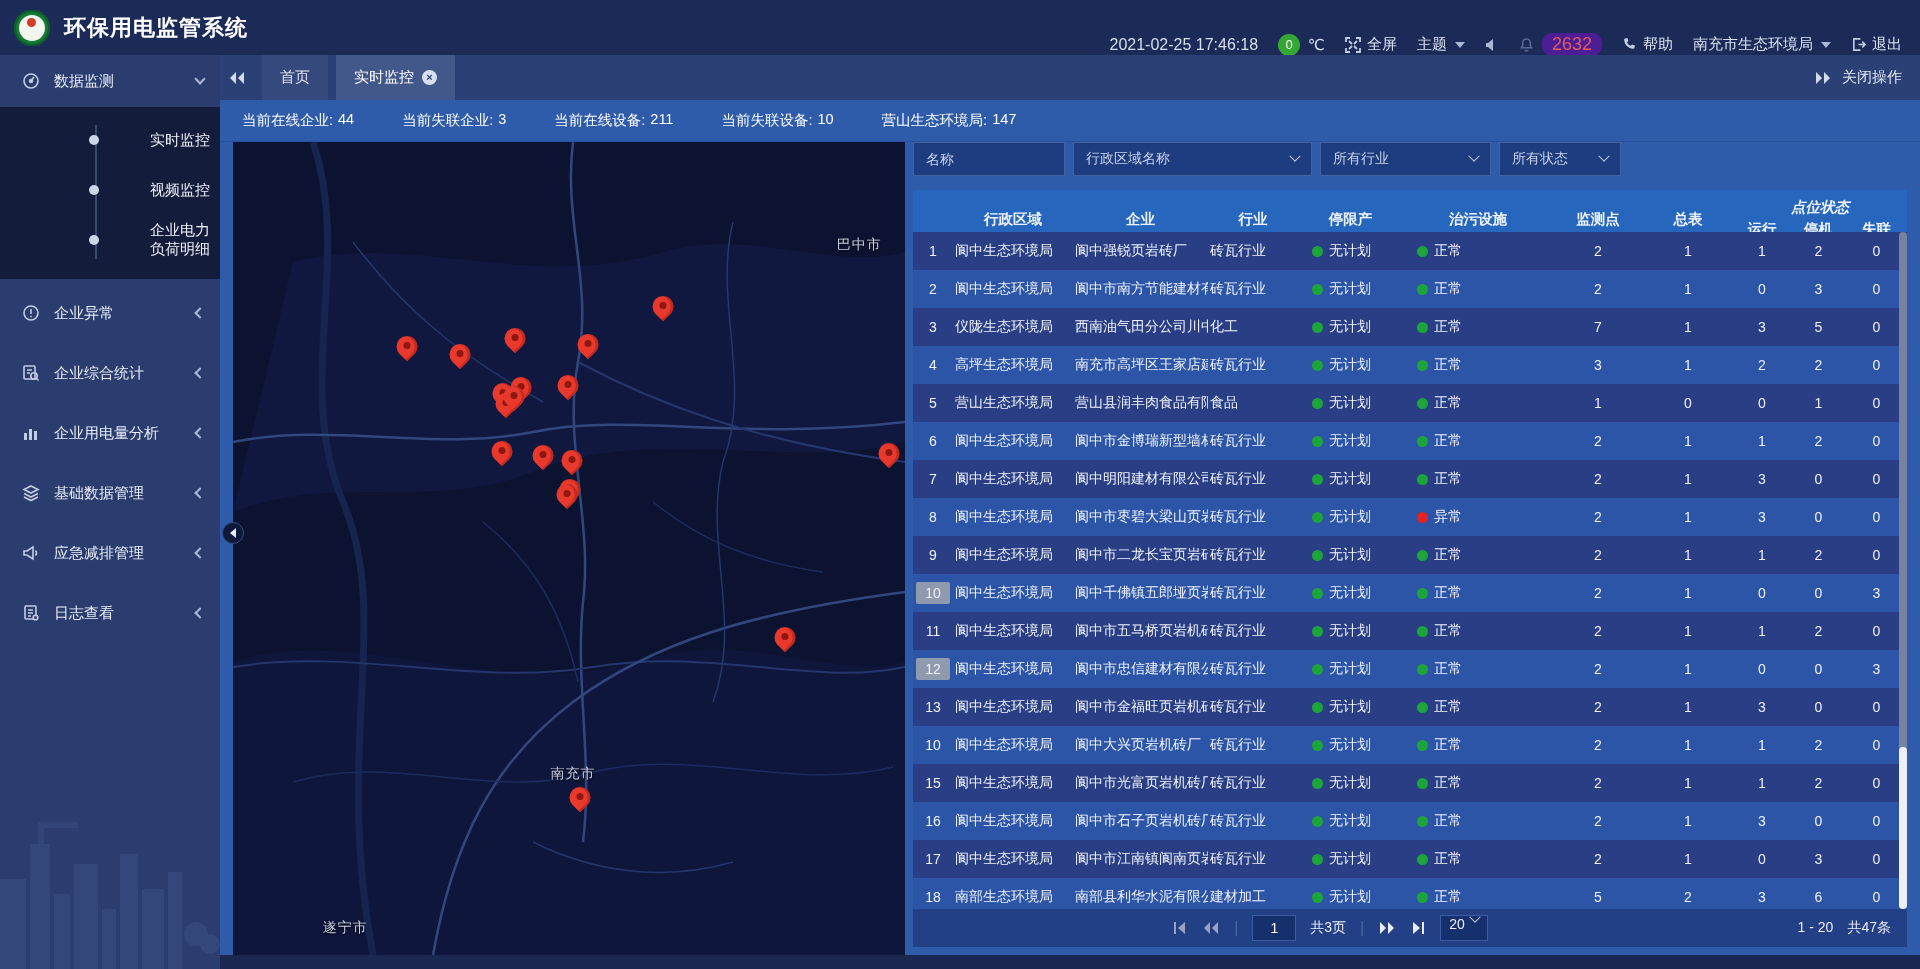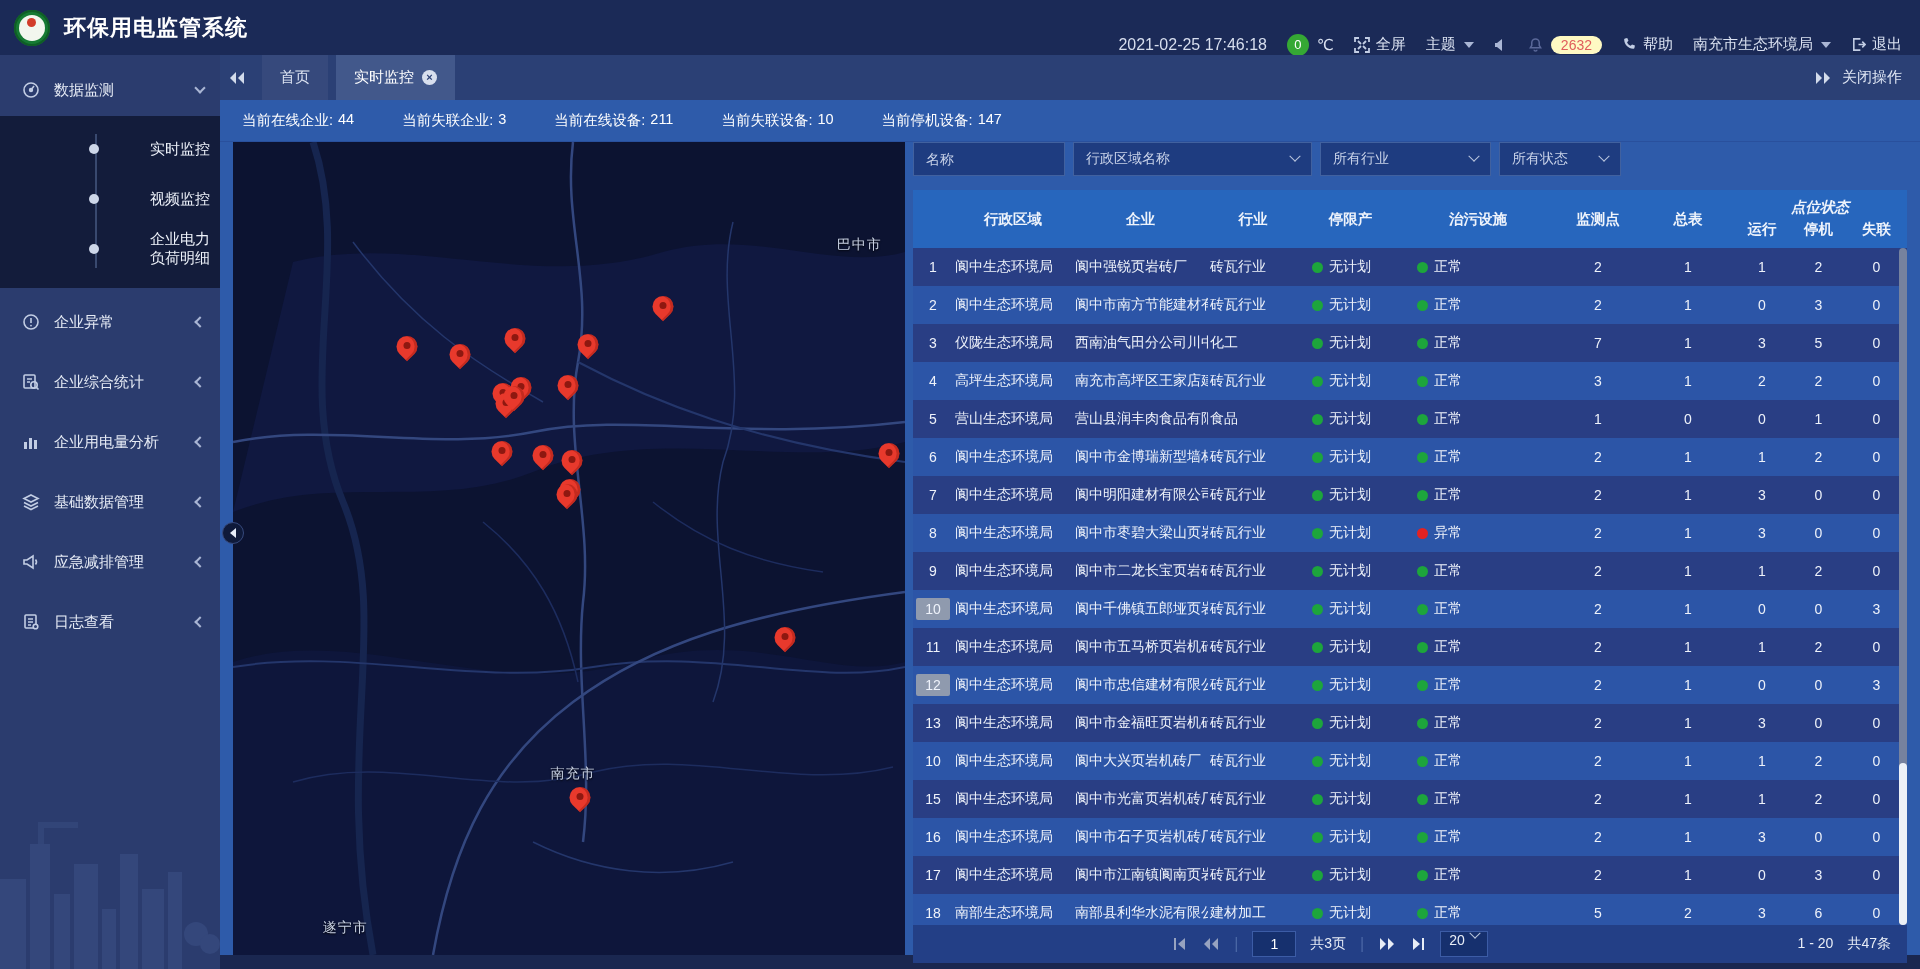--- a/index.html
+++ b/index.html
@@ -12,29 +12,29 @@
   .logo { width:36px; height:36px; border-radius:50%; background:#157a33; position:relative; flex:0 0 auto; box-shadow:0 0 0 2px #0f5d26 inset; }
   .logo::before { content:''; position:absolute; inset:5px; border-radius:50%; background:#f2f6ee; }
   .logo::after { content:''; position:absolute; left:13px; top:8px; width:9px; height:9px; border-radius:50%; background:#d23c2a; }
   .app-title { font-size:22px; font-weight:bold; letter-spacing:1px; margin-left:14px; }
   .topbar-right { margin-left:auto; display:flex; align-items:center; gap:20px; font-size:15px; color:#dbe2f1;margin-top:34px; }
   .datetime { font-size:16px; color:#d7deee; }
   .temp { display:flex; align-items:center; gap:8px; }
   .temp-badge { width:22px; height:22px; border-radius:50%; background:#35a834; color:#fff; font-size:13px; display:flex; align-items:center; justify-content:center; }
   .top-item { display:flex; align-items:center; gap:6px; cursor:pointer; white-space:nowrap; }
   .caret-down { width:0; height:0; border-left:5px solid transparent; border-right:5px solid transparent; border-top:6px solid #aab6d4; display:inline-block; margin-left:2px; }
-  .bell-badge { background:#fef9c3; color:#e05c5c; border-radius:10px; font-size:14px; padding:1px 10px; margin-left:2px; }
+  .bell-badge { background:#4c1d95; color:#e05c5c; border-radius:10px; font-size:18px; padding:1px 10px; margin-left:2px; }
   .icon { display:inline-flex; align-items:center; justify-content:center; }
 
   
   .body { flex:1 1 auto; display:flex; min-height:0; }
 
   
   .sidebar { width:220px; flex:0 0 auto; background:#2b3c6e; position:relative; overflow:hidden; }
-  .menu-group-title, .menu-item { height:52px; display:flex; align-items:center; padding:0 16px 0 22px; font-size:15px; color:#e7ecf6; cursor:pointer;margin-top:9px; }
+  .menu-group-title, .menu-item { height:52px; display:flex; align-items:center; padding:0 16px 0 22px; font-size:15px; color:#e7ecf6; cursor:pointer; }
   .menu-item { margin-top:8px; }
   .menu-label { margin-left:14px; }
   .menu-chevron { margin-left:auto; width:8px; height:8px; border-left:2px solid #aab6d4; border-bottom:2px solid #aab6d4; }
   .chev-left { transform:rotate(45deg); }
   .chev-down { transform:rotate(-45deg); margin-top:-4px; }
   .submenu { background:#131c3b; padding:8px 0 14px 0; position:relative; }
   .submenu::before { content:''; position:absolute; left:95px; top:18px; bottom:20px; width:2px; background:#39496f; }
   .submenu-item { position:relative; height:50px; display:flex; align-items:center; padding-left:150px; font-size:15px; color:#eef2fa; cursor:pointer; }
   .submenu-item::before { content:''; position:absolute; left:89px; width:10px; height:10px; border-radius:50%; background:#cdd6e8; }
   .cityscape { position:absolute; bottom:0; left:0; opacity:.5; }
@@ -69,21 +69,21 @@
   .filters { height:42px; margin-top:0; display:flex; gap:8px; flex:0 0 auto; }
   .filter-input, .filter-select { background:#1e3c80; border:1px solid #41619f; height:34px; display:flex; align-items:center; padding:0 12px; font-size:14px; color:#c8d2e8; }
   .filter-input { width:152px; }
   .filter-input input { background:transparent; border:none; outline:none; color:#e8eef8; font-size:14px; width:100%; font-family:inherit; }
   .filter-input input::placeholder { color:#c8d2e8; opacity:1; }
   .filter-select { cursor:pointer; }
   .sel-region { width:239px; } .sel-industry { width:171px;justify-content:space-between; } .sel-status { width:122px; }
   .sel-chevron { margin-left:auto; width:8px; height:8px; border-right:1.6px solid #b9c5dd; border-bottom:1.6px solid #b9c5dd; transform:rotate(45deg) translate(-2px,-2px); }
 
   .grid-cols { display:grid; grid-template-columns:40px 120px 135px 90px 105px 150px 90px 90px 58px 55px 61px; }
-  .thead { margin-top:6px; height:58px; background:#2766bd; grid-template-rows:26px 32px; align-items:center; flex:0 0 auto; font-size:14.5px; font-weight:bold; color:#eef3fb; text-align:center; }
+  .thead { margin-top:6px; height:42px; background:#2766bd; grid-template-rows:26px 32px; align-items:center; flex:0 0 auto; font-size:14.5px; font-weight:bold; color:#eef3fb; text-align:center; }
   .th { grid-row:1 / 3; }
   .th-group { grid-column:9 / 12; grid-row:1; font-style:italic; padding-top:8px; }
   .th-sub { grid-row:2; padding-bottom:6px; }
 
   .tbody { height:677px; overflow:hidden; position:relative; flex:0 0 auto; }
   .t-row { height:38px; align-items:center; font-size:14px; color:#eef2fa; cursor:pointer; }
   .t-row:nth-child(odd) { background:#293e84; }
   .t-row:nth-child(even) { background:#2c55a7; }
   .td { padding:0 2px; overflow:hidden; white-space:nowrap; }
   .td-num { text-align:center; }
@@ -315,21 +315,21 @@
           </span>
         <span class="stat">
             <span>当前在线设备:</span>
             <span>211</span>
           </span>
         <span class="stat">
             <span>当前失联设备:</span>
             <span>10</span>
           </span>
         <span class="stat">
-            <span>当前停机设备:</span>
+            <span>营山生态环境局:</span>
             <span>147</span>
           </span>
       </div>
 
       <div class="content">
 
         <div class="map-panel">
           <div class="map-canvas">
             <svg width="672" height="813" viewBox="0 0 672 813" style="position:absolute;inset:0;">
               <rect width="672" height="813" fill="#0c1331"></rect>

